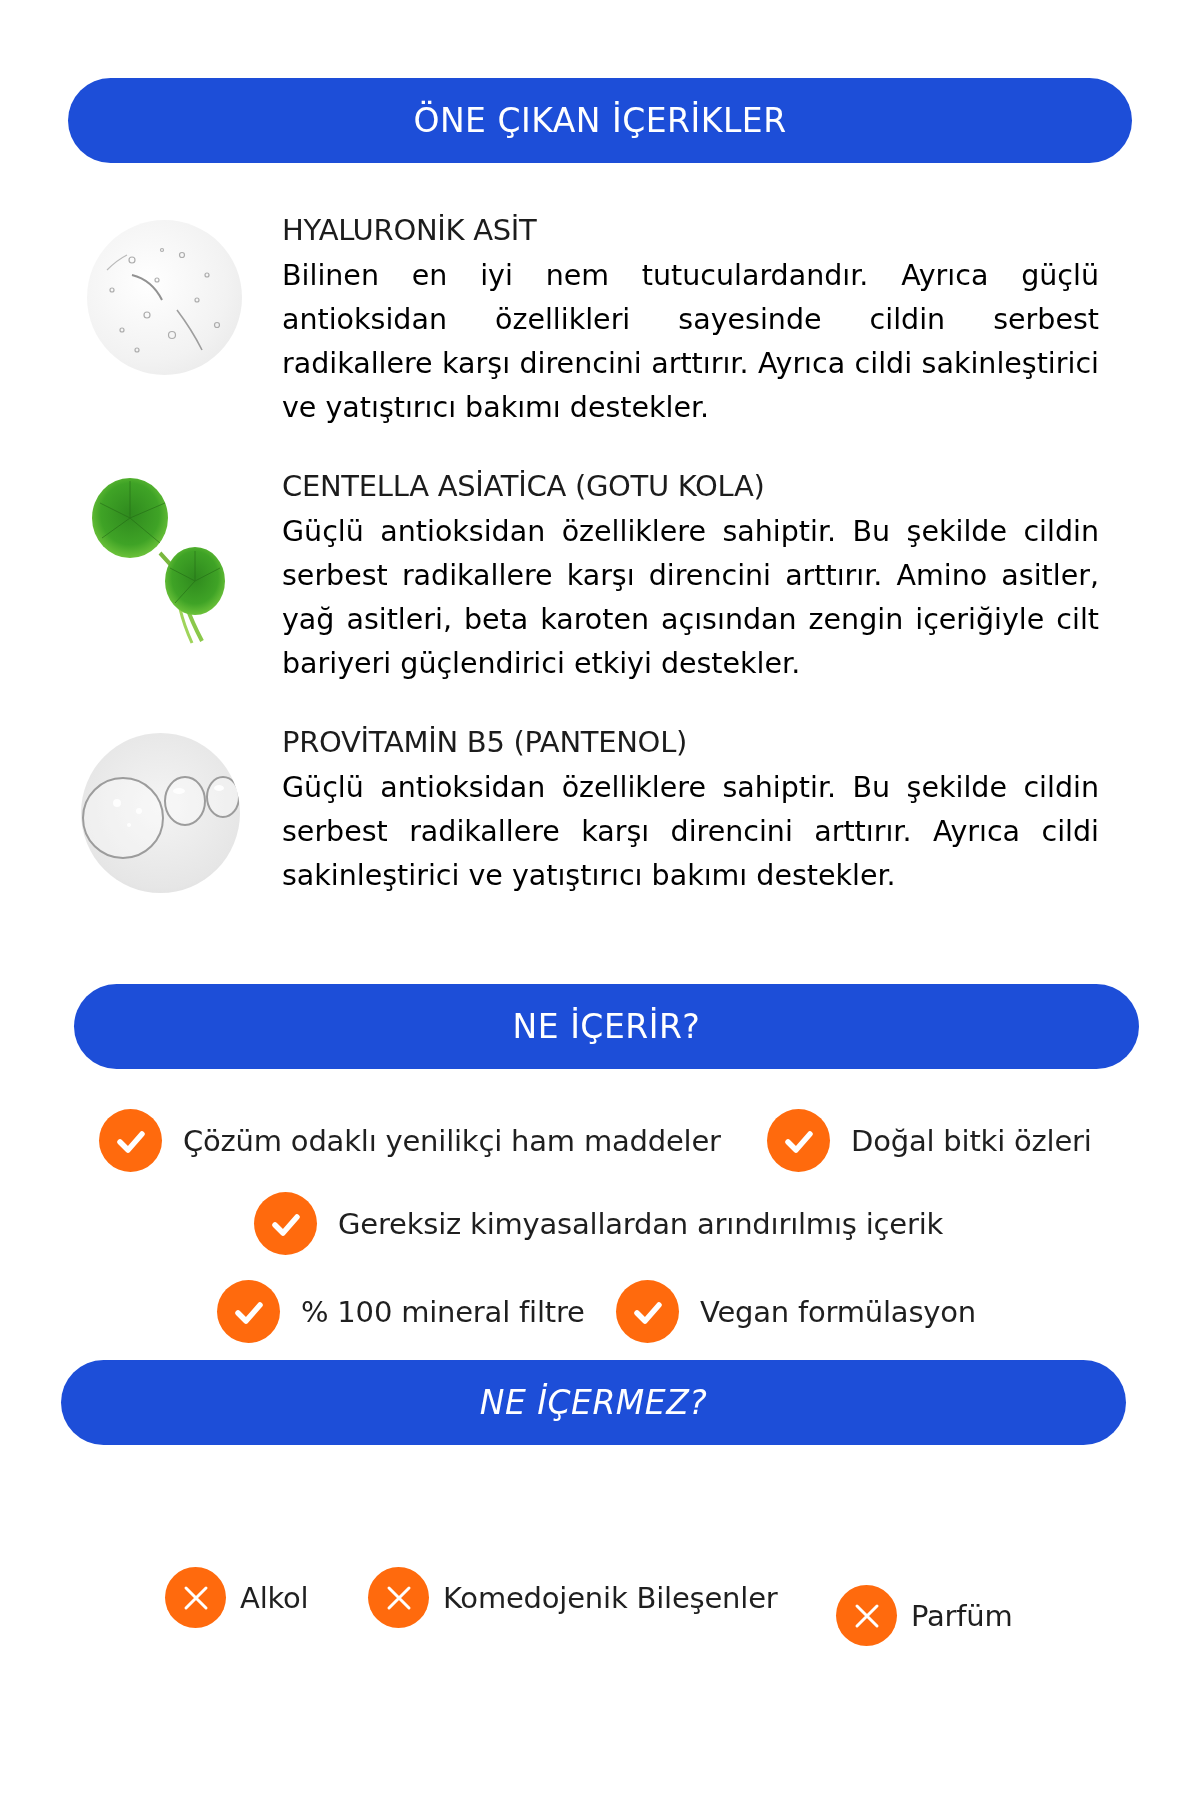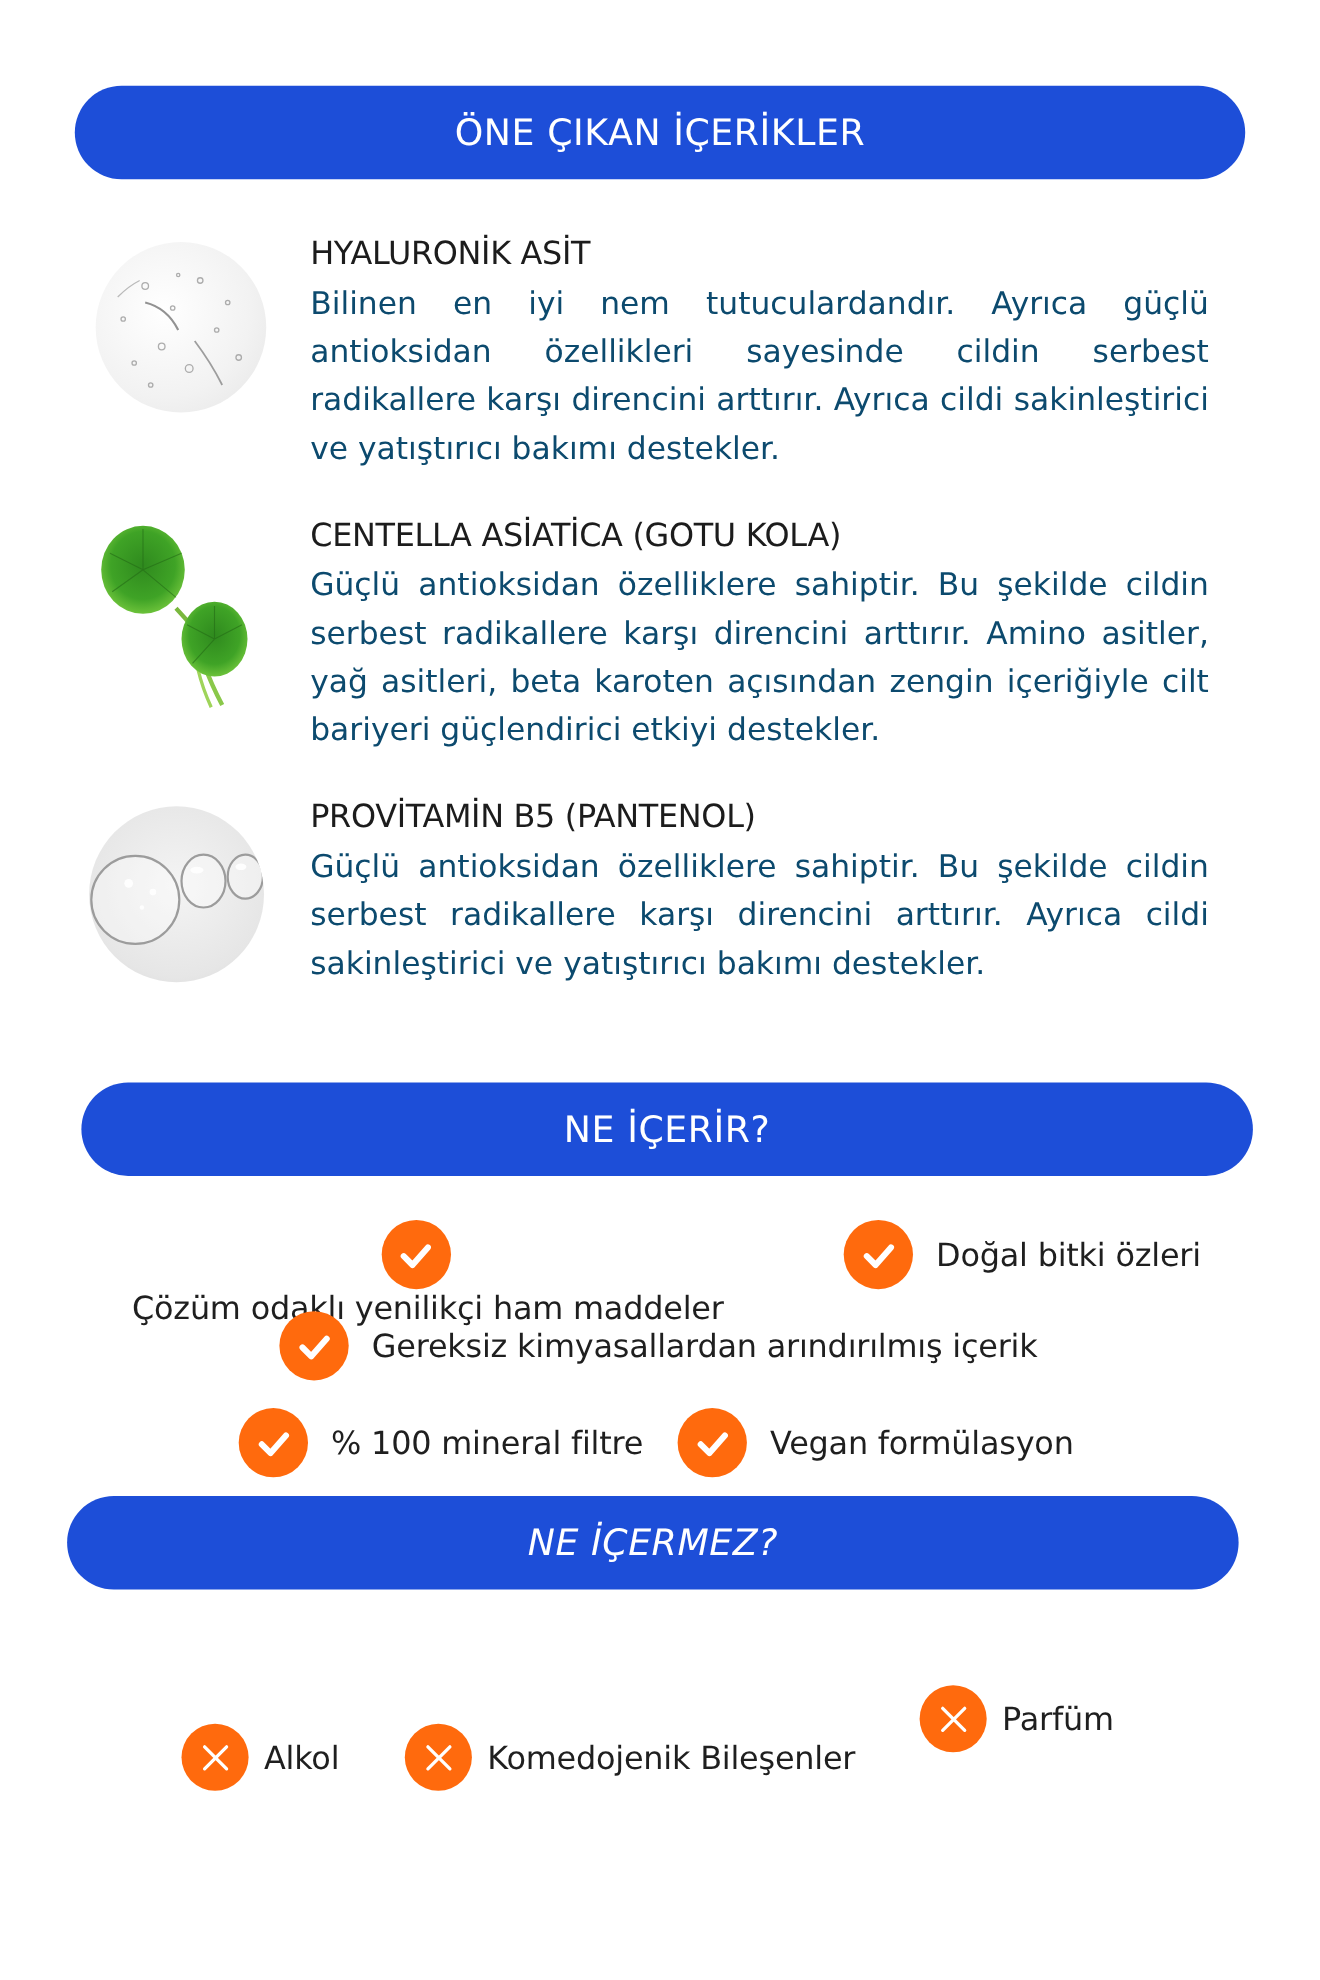--- a/index.html
+++ b/index.html
@@ -53,21 +53,21 @@
     font-size: 29px;
     line-height: 36px;
     color: #1c1c1c;
     letter-spacing: -0.3px;
     white-space: nowrap;
   }
   .ingredient .body {
     font-family: "DejaVu Sans", sans-serif;
     font-size: 28.5px;
     line-height: 44px;
-    color: #0c4a6e;
+    color: #000000;
     text-align: justify;
     margin-top: 6px;
   }
 
   .ing-1 { top: 212px; }
   .ing-1 .thumb { left: 87px; top: 8px; width: 155px; height: 155px;
     background: radial-gradient(circle at 40% 40%, #ffffff 0%, #f2f2f2 60%, #e4e4e4 100%); }
   .ing-2 { top: 468px; }
   .ing-2 .thumb { left: 80px; top: -5px; width: 180px; height: 200px; border-radius: 0;
     background: transparent; overflow: visible; }
@@ -187,21 +187,21 @@
     <div class="title">PROVİTAMİN B5 (PANTENOL)</div>
     <div class="body">Güçlü antioksidan özelliklere sahiptir. Bu şekilde cildin serbest radikallere karşı direncini arttırır. Ayrıca cildi sakinleştirici ve yatıştırıcı bakımı destekler.</div>
   </div>
 </div>
 
 <div class="banner banner-2">
   <span>NE İÇERİR?</span>
 </div>
 
 <div class="check-list">
-  <div class="pill" style="left:99px; top:1109px;flex-direction:column;">
+  <div class="pill" style="left:99px; top:1109px;">
     <span class="circle">
       <svg width="34" height="34" viewBox="0 0 34 34">
           <path d="M6 18 L14 26 L28 10" fill="none" stroke="#fff" stroke-width="5.5" stroke-linecap="round" stroke-linejoin="round"></path>
         </svg>
     </span>
     <span class="label">Çözüm odaklı yenilikçi ham maddeler</span>
   </div>
   <div class="pill" style="left:767px; top:1109px;">
     <span class="circle">
       <svg width="34" height="34" viewBox="0 0 34 34">
@@ -250,21 +250,21 @@
     <span class="label">Alkol</span>
   </div>
   <div class="pill xpill" style="left:368px; top:1567px;">
     <span class="circle">
       <svg width="34" height="34" viewBox="0 0 34 34">
           <path d="M7 7 L27 27 M27 7 L7 27" stroke="#fff" stroke-width="3" stroke-linecap="round"></path>
         </svg>
     </span>
     <span class="label">Komedojenik Bileşenler</span>
   </div>
-  <div class="pill xpill" style="left:836px; top:1532px;">
+  <div class="pill xpill" style="left:836px; top:1585px;">
     <span class="circle">
       <svg width="34" height="34" viewBox="0 0 34 34">
           <path d="M7 7 L27 27 M27 7 L7 27" stroke="#fff" stroke-width="3" stroke-linecap="round"></path>
         </svg>
     </span>
     <span class="label">Parfüm</span>
   </div>
 </div>
 
 </body></html>

